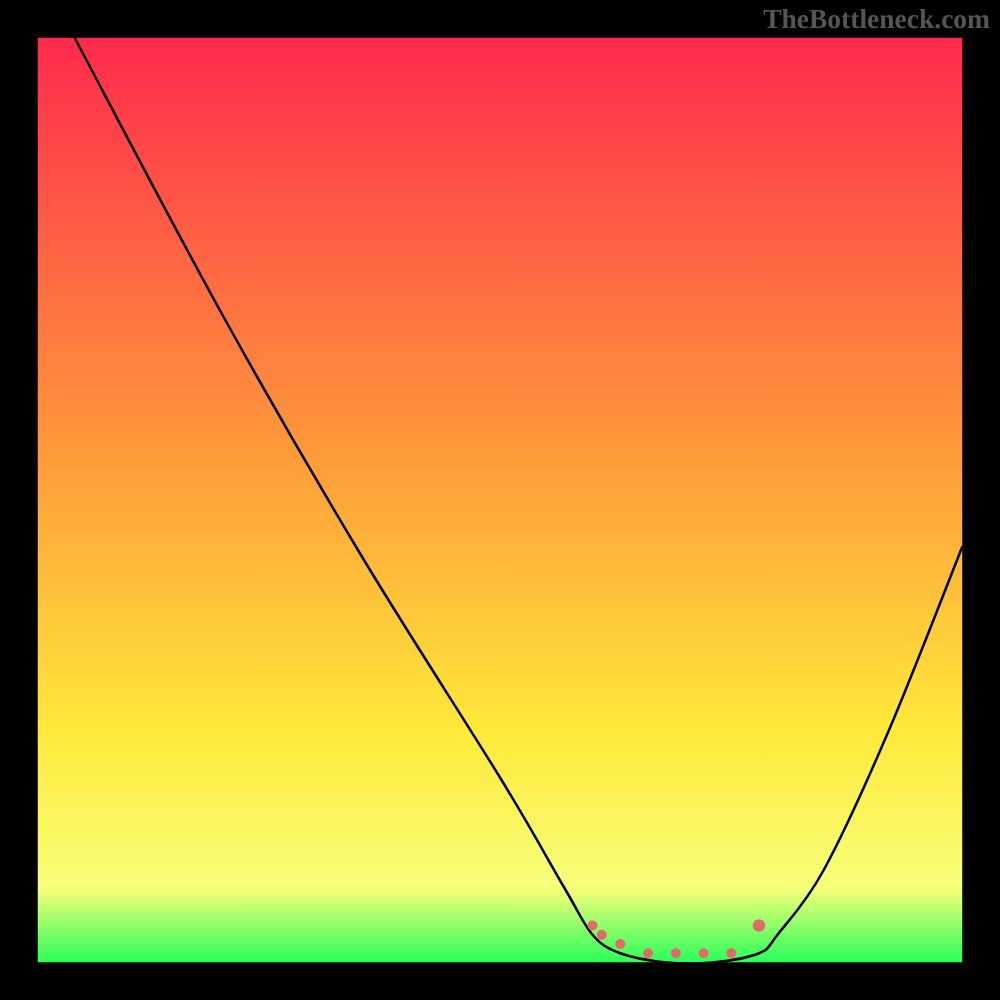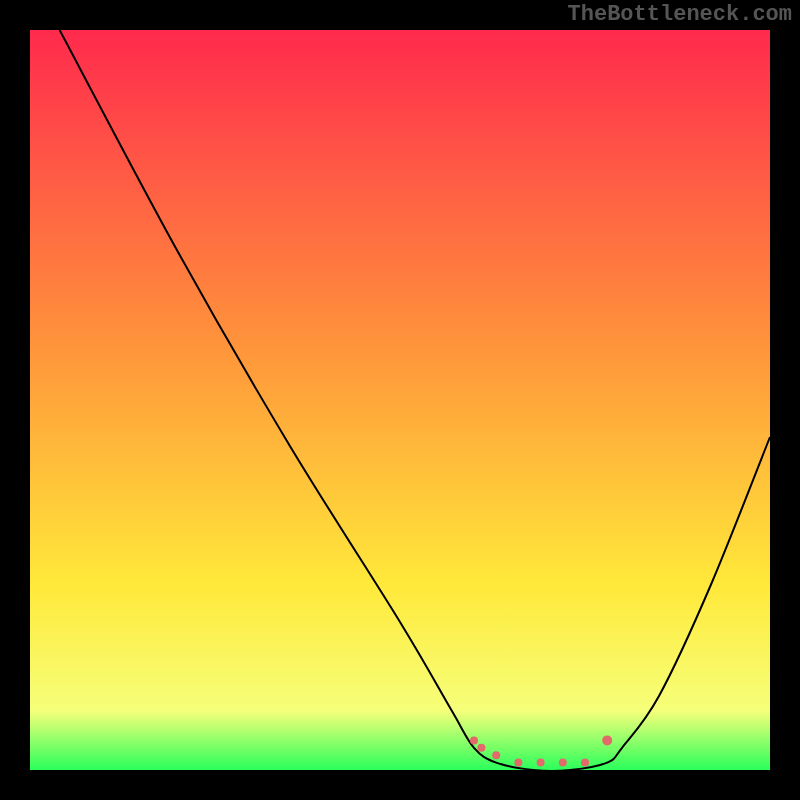--- a/index.html
+++ b/index.html
@@ -13,21 +13,21 @@
   .container {
     position: relative;
     width: 800px;
     height: 800px;
   }
   .watermark {
     position: absolute;
     top: 2px;
     right: 8px;
     color: #555;
-    font-family: Liberation Mono, monospace;
+    font-family: Liberation Serif, serif;
     font-size: 22px;
     font-weight: bold;
     z-index: 10;
   }
   svg {
     display: block;
   }
 </style>
 </head>
 <body>

